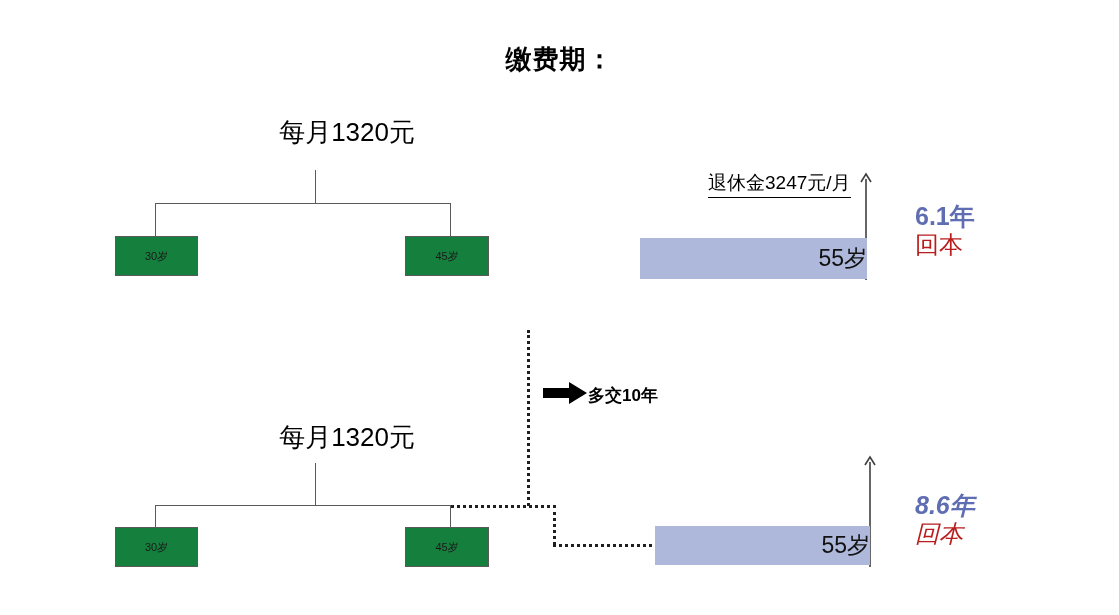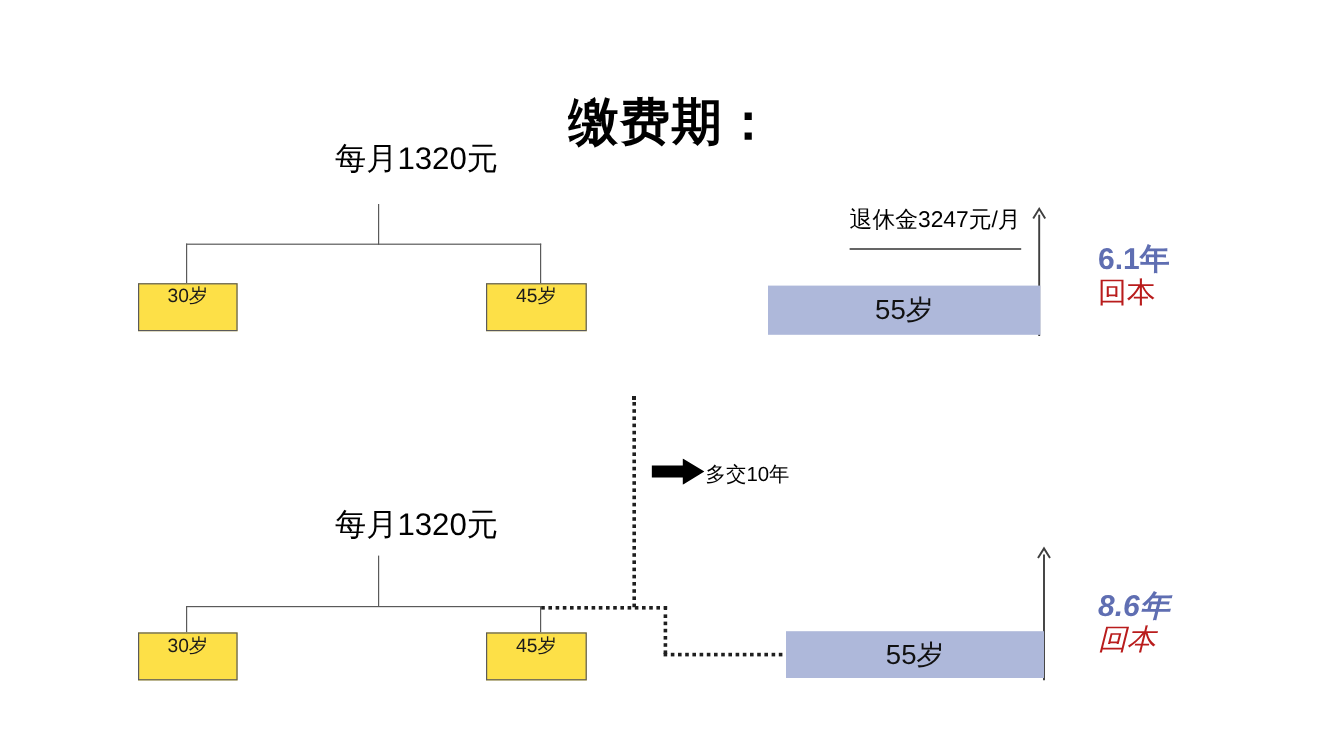--- a/index.html
+++ b/index.html
@@ -18,71 +18,70 @@
     background: #ffffff;
     overflow: hidden;
   }
   
   .title {
     position: absolute;
     left: 0;
     top: 42px;
     width: 1119px;
     text-align: center;
-    font-size: 42px;
+    font-size: 26px;
     font-weight: bold;
     letter-spacing: 1px;
     color: #000000;
     white-space: nowrap;
-    margin-top: 32px;
   }
   
   .tree-label {
     position: absolute;
     font-size: 26px;
     color: #000000;
     white-space: nowrap;
     text-align: right;
   }
   .node-box {
     position: absolute;
     border: 1px solid #5a5a5a;
-    background: #fde047;
+    background: #15803d;
     box-sizing: border-box;
     display: flex;
-    align-items: flex-start;
+    align-items: center;
     justify-content: center;
-    font-size: 16px;
+    font-size: 11px;
     color: #1a1a1a;
   }
   .line {
     position: absolute;
     background: #5a5a5a;
   }
   .line.v { width: 1px; }
   .line.h { height: 1px; }
 
   
   .bar {
     position: absolute;
     background: #aeb8da;
     display: flex;
     align-items: center;
-    justify-content: center;
+    justify-content: flex-end;
     font-size: 23px;
     color: #111111;
     box-sizing: border-box;
   }
   .pension-label {
     position: absolute;
     font-size: 19px;
     color: #000000;
     white-space: nowrap;
     border-bottom: 1.5px solid #000000;
-    padding-bottom: 11px;
+    padding-bottom: 1px;
   }
   
   .up-arrow {
     position: absolute;
     width: 12px;
   }
   
   .payback {
     position: absolute;
     text-align: left;
@@ -110,20 +109,21 @@
     position: absolute;
     width: 0;
     border-left: 3px dotted #1f1f1f;
   }
   
   .mid-note {
     position: absolute;
     font-size: 17px;
     color: #000000;
     white-space: nowrap;
+    font-weight: bold;
   }
   .blk-arrow {
     position: absolute;
   }
 </style>
 </head>
 <body>
 
 <div id="canvas">
 

